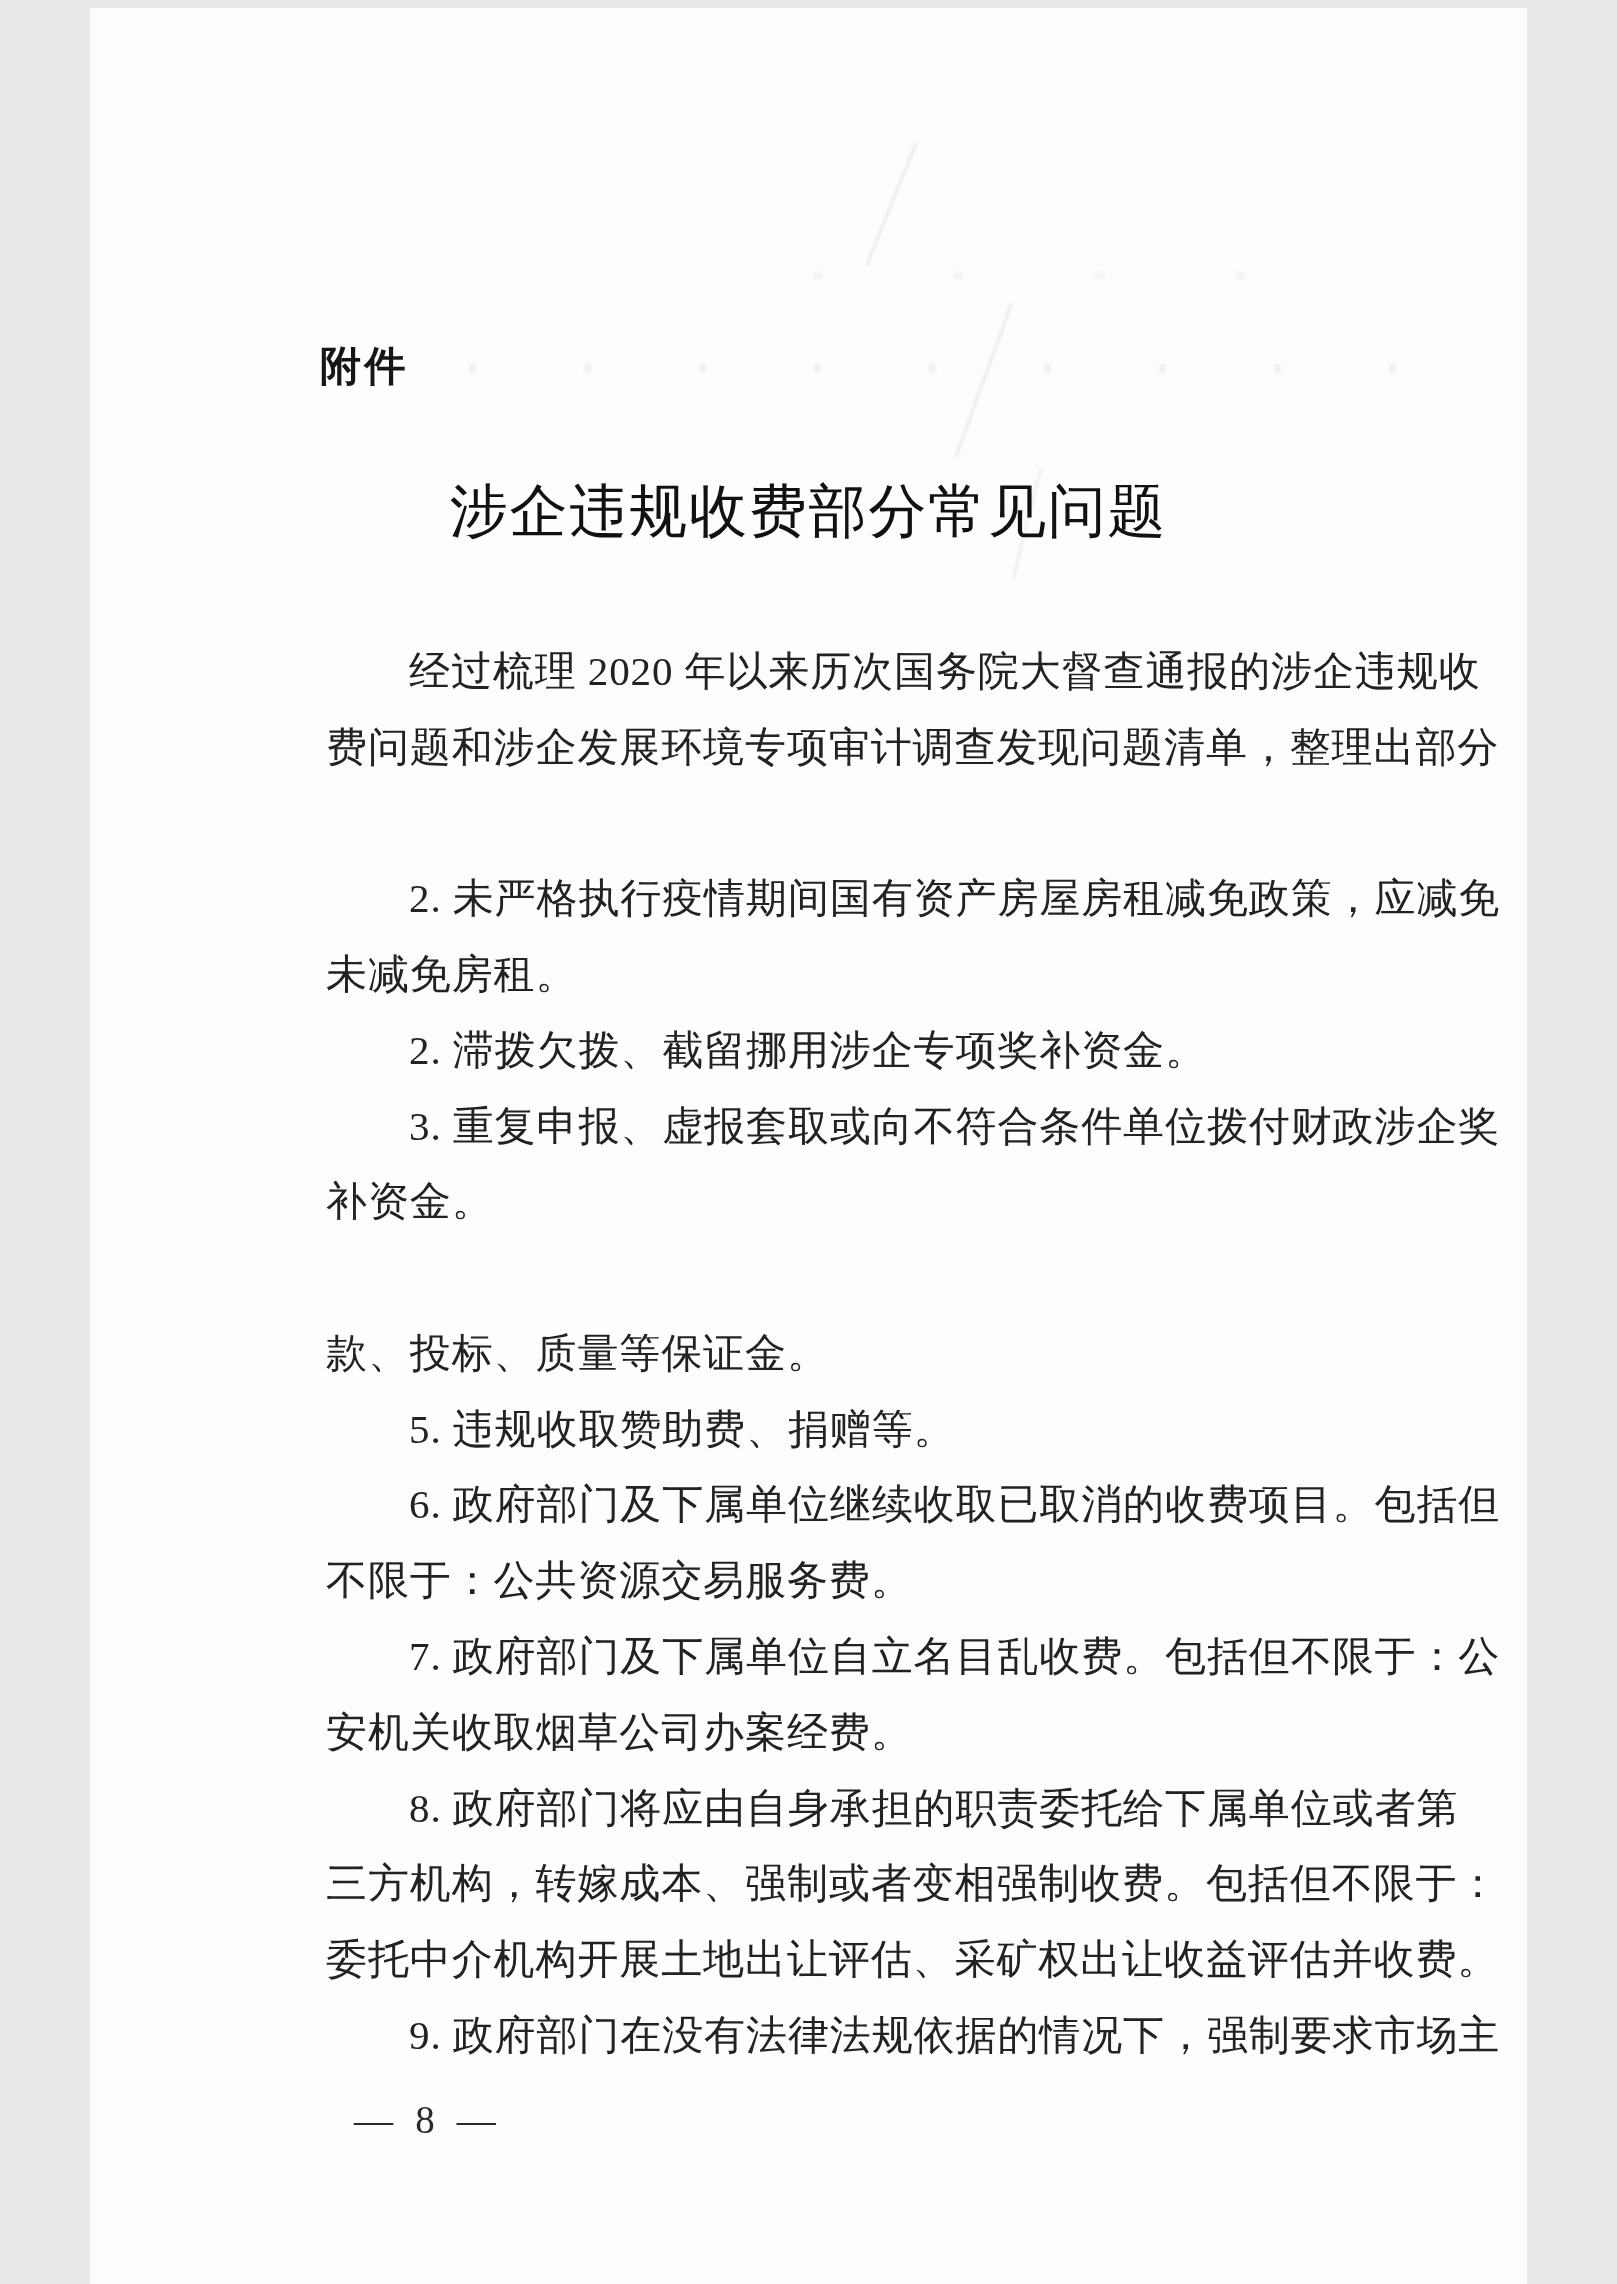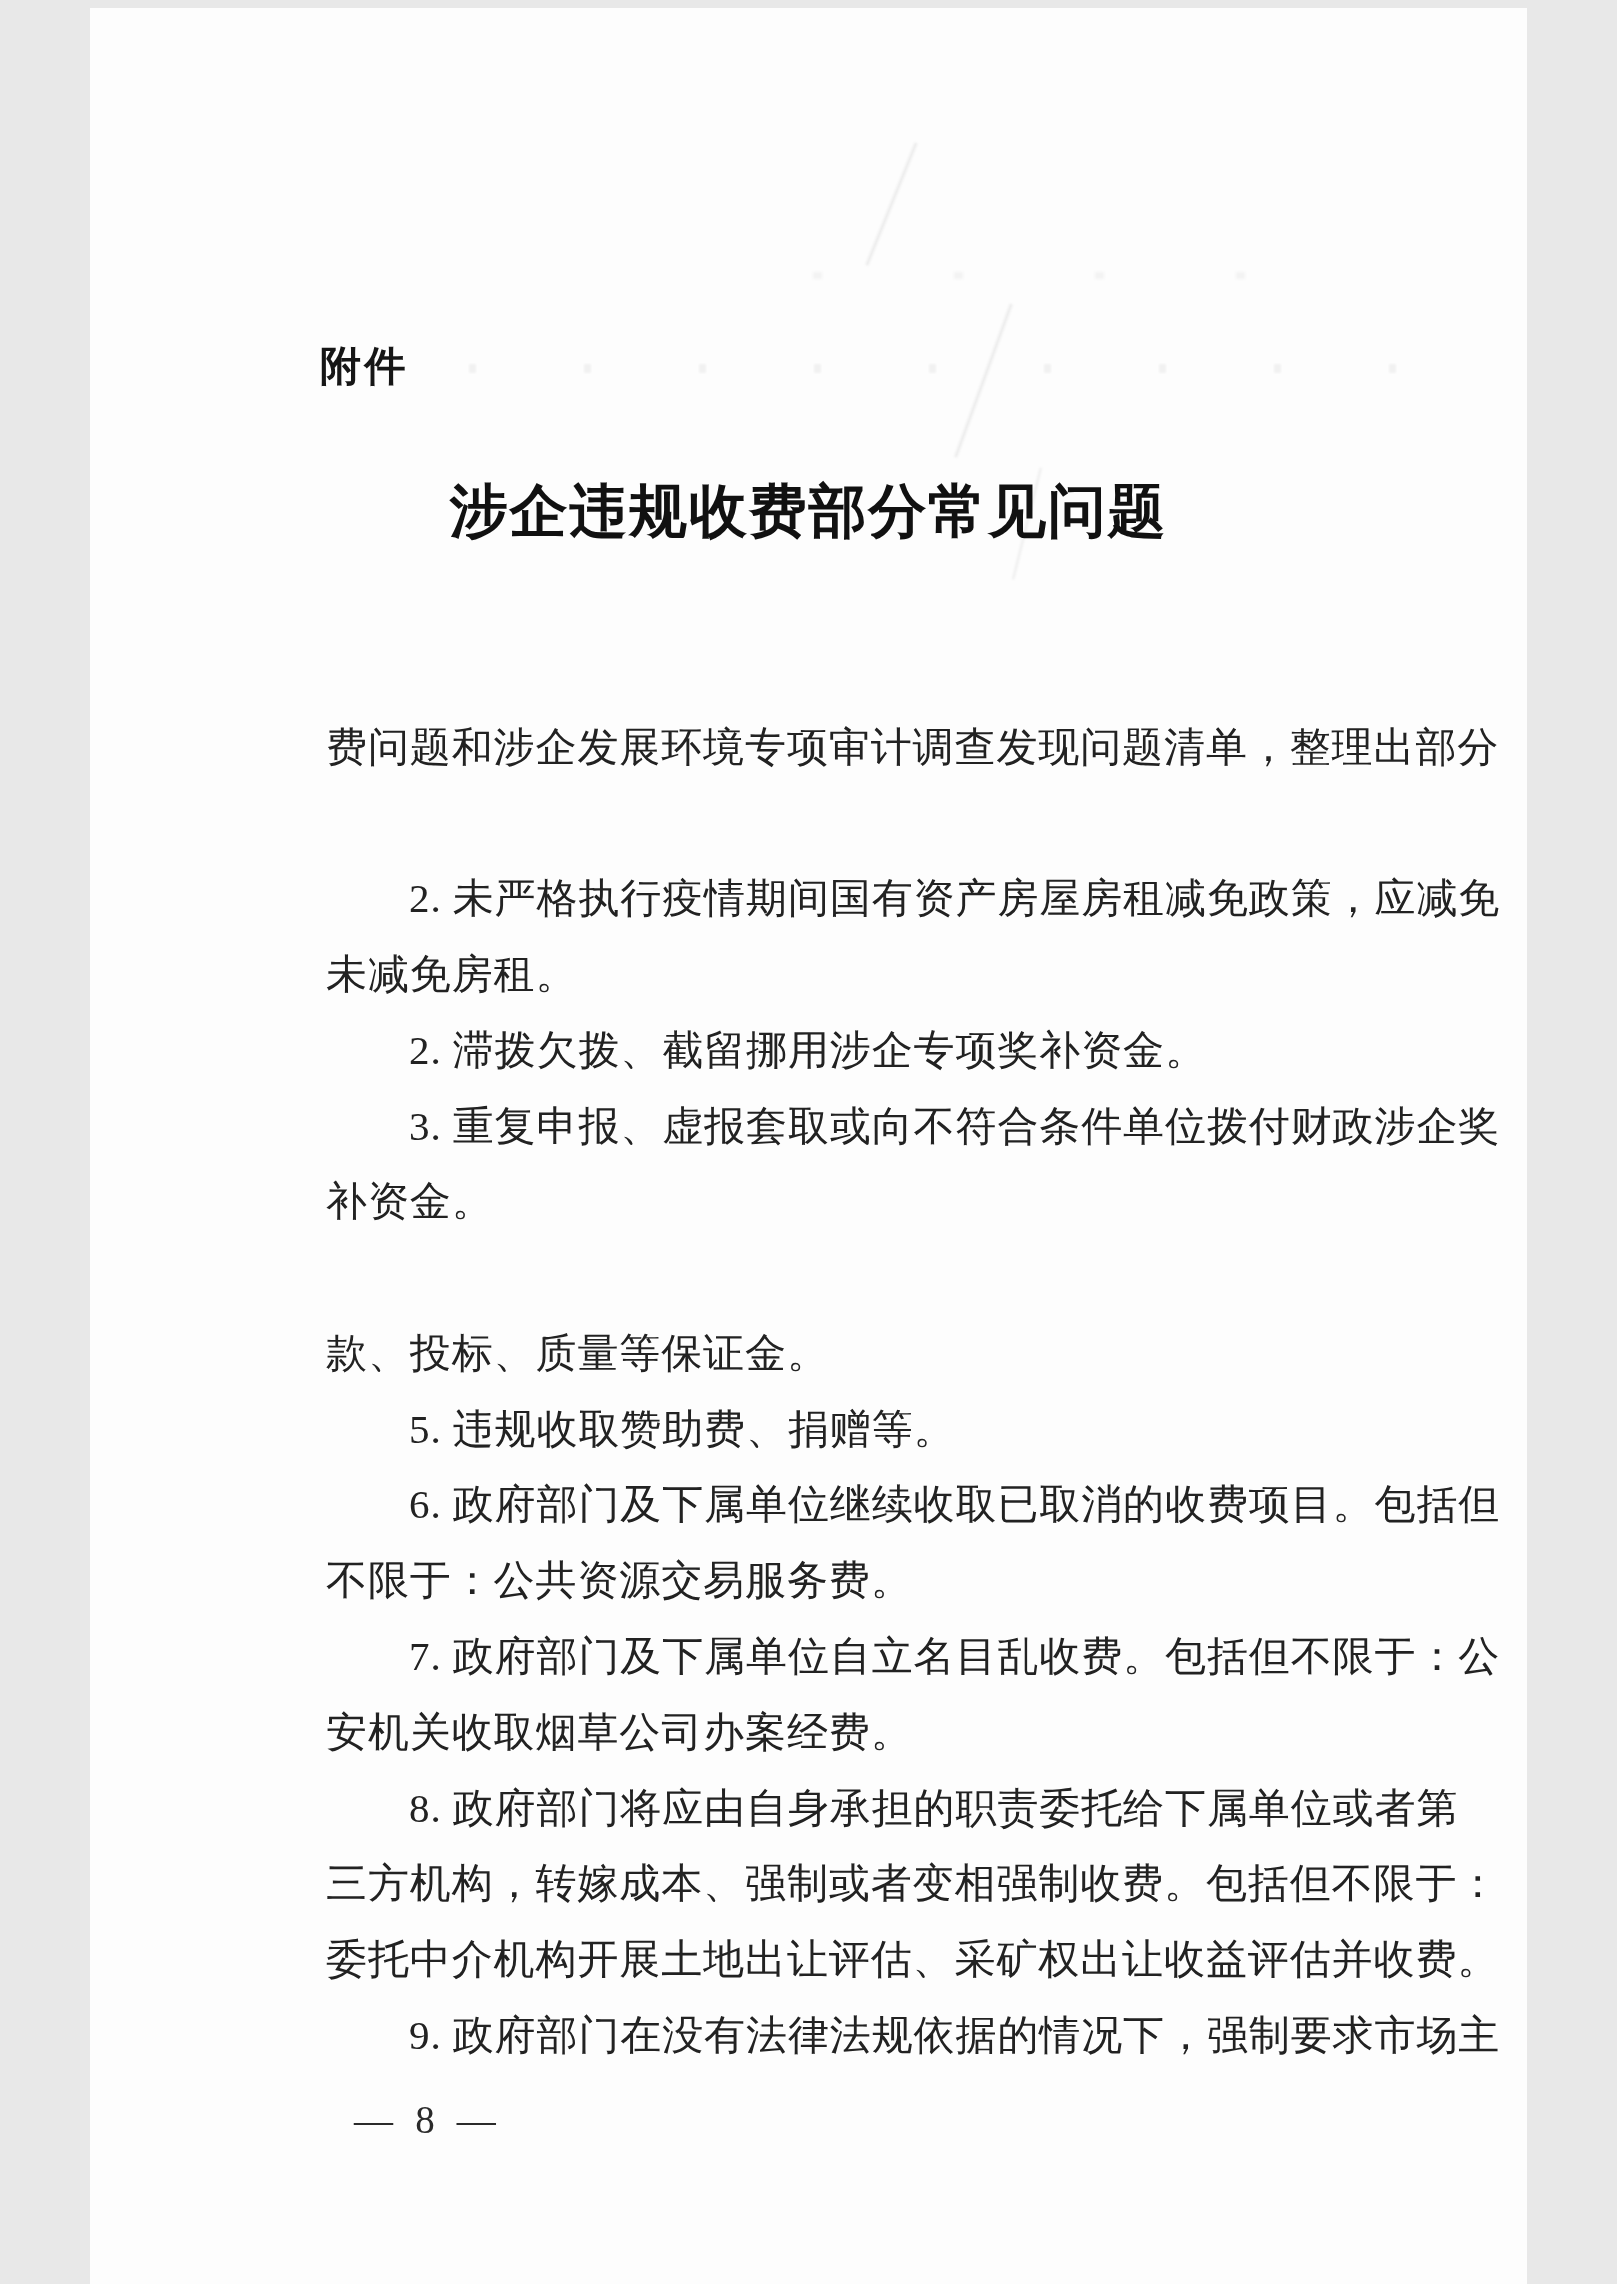--- a/index.html
+++ b/index.html
@@ -14,21 +14,21 @@
   }
   .attachment-label{
     position:absolute;left:230px;top:336px;
     font-family:"Liberation Sans","DejaVu Sans",sans-serif;
     font-weight:700;font-size:41px;line-height:44px;letter-spacing:3.5px;
     color:#161616;
   }
   .doc-title{
     position:absolute;left:0;top:471px;width:100%;
     text-align:center;
-    font-size:58px;line-height:65px;font-weight:700;
+    font-size:58px;line-height:65px;font-weight:400;
     letter-spacing:1.8px;color:#111;
   }
   .body-line{
     position:absolute;left:236px;width:1156px;height:51px;
     font-size:41px;line-height:48px;
     letter-spacing:0.9px;white-space:nowrap;
     color:#222;
   }
   .body-line.indent{padding-left:83px;}
   .page-number{
@@ -60,20 +60,21 @@
   <div class="artifact a1"></div>
   <div class="artifact a2"></div>
   <div class="artifact a3"></div>
   <div class="artifact smudge"></div>
   <div class="artifact smudge2"></div>
 
   <div class="attachment-label">附件</div>
 
   <div class="doc-title">涉企违规收费部分常见问题</div>
 
+  <div class="body-line indent" style="top:639px">经过梳理 2020 年以来历次国务院大督查通报的涉企违规收</div>
   <div class="body-line" style="top:715px">费问题和涉企发展环境专项审计调查发现问题清单，整理出部分</div>
   <div class="body-line indent" style="top:866px">2. 未严格执行疫情期间国有资产房屋房租减免政策，应减免</div>
   <div class="body-line" style="top:942px">未减免房租。</div>
   <div class="body-line indent" style="top:1018px">2. 滞拨欠拨、截留挪用涉企专项奖补资金。</div>
   <div class="body-line indent" style="top:1094px">3. 重复申报、虚报套取或向不符合条件单位拨付财政涉企奖</div>
   <div class="body-line" style="top:1169px">补资金。</div>
   <div class="body-line" style="top:1321px">款、投标、质量等保证金。</div>
   <div class="body-line indent" style="top:1397px">5. 违规收取赞助费、捐赠等。</div>
   <div class="body-line indent" style="top:1472px">6. 政府部门及下属单位继续收取已取消的收费项目。包括但</div>
   <div class="body-line" style="top:1548px">不限于：公共资源交易服务费。</div>

